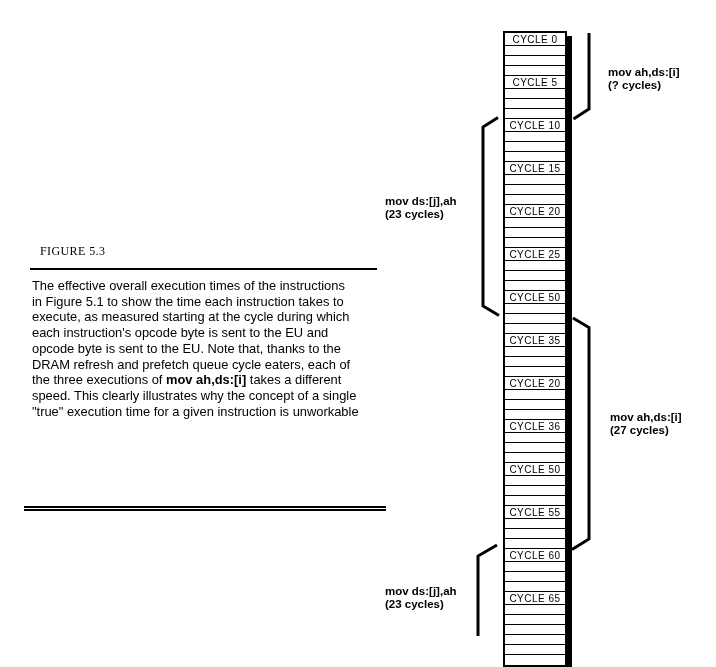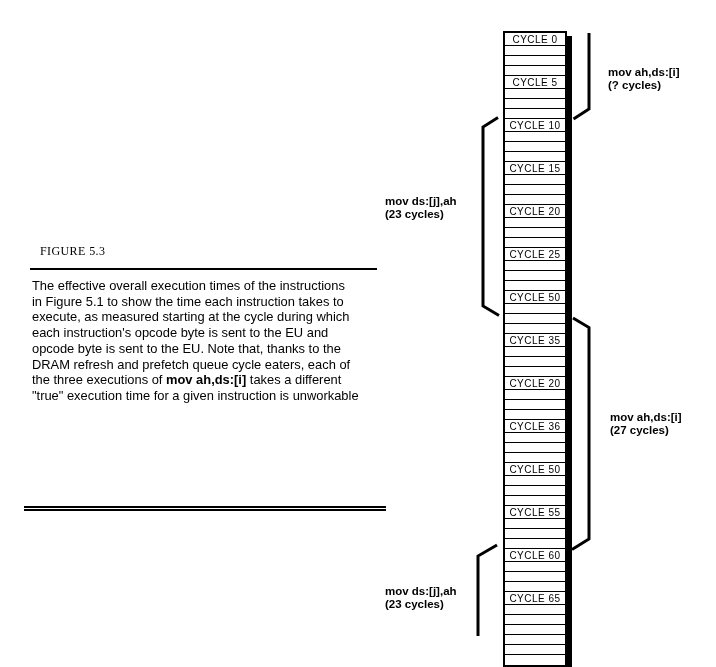--- a/index.html
+++ b/index.html
@@ -99,20 +99,21 @@
 <div id="heading-rule" class="abs"></div>
 
 <div id="caption-lines" class="abs">
     <div class="cap-line"><span>The effective overall execution times of the instructions</span></div>
     <div class="cap-line"><span>in Figure 5.1 to show the time each instruction takes to</span></div>
     <div class="cap-line"><span>execute, as measured starting at the cycle during which</span></div>
     <div class="cap-line"><span>each instruction's opcode byte is sent to the EU and</span></div>
     <div class="cap-line"><span>opcode byte is sent to the EU. Note that, thanks to the</span></div>
     <div class="cap-line"><span>DRAM refresh and prefetch queue cycle eaters, each of</span></div>
     <div class="cap-line"><span>the three executions of </span><span class="b">mov ah,ds:[i]</span><span> takes a different</span></div>
+    <div class="cap-line"><span>speed. This clearly illustrates why the concept of a single</span></div>
     <div class="cap-line"><span>"true" execution time for a given instruction is unworkable</span></div>
   </div>
 
 <div id="caption-end-rule" class="abs"></div>
 
 <div id="cycle-table" class="abs">
     <div class="row label-row">
       <span class="cyc-label">CYCLE 0</span>
     </div>
     <div class="row small-row"></div>

